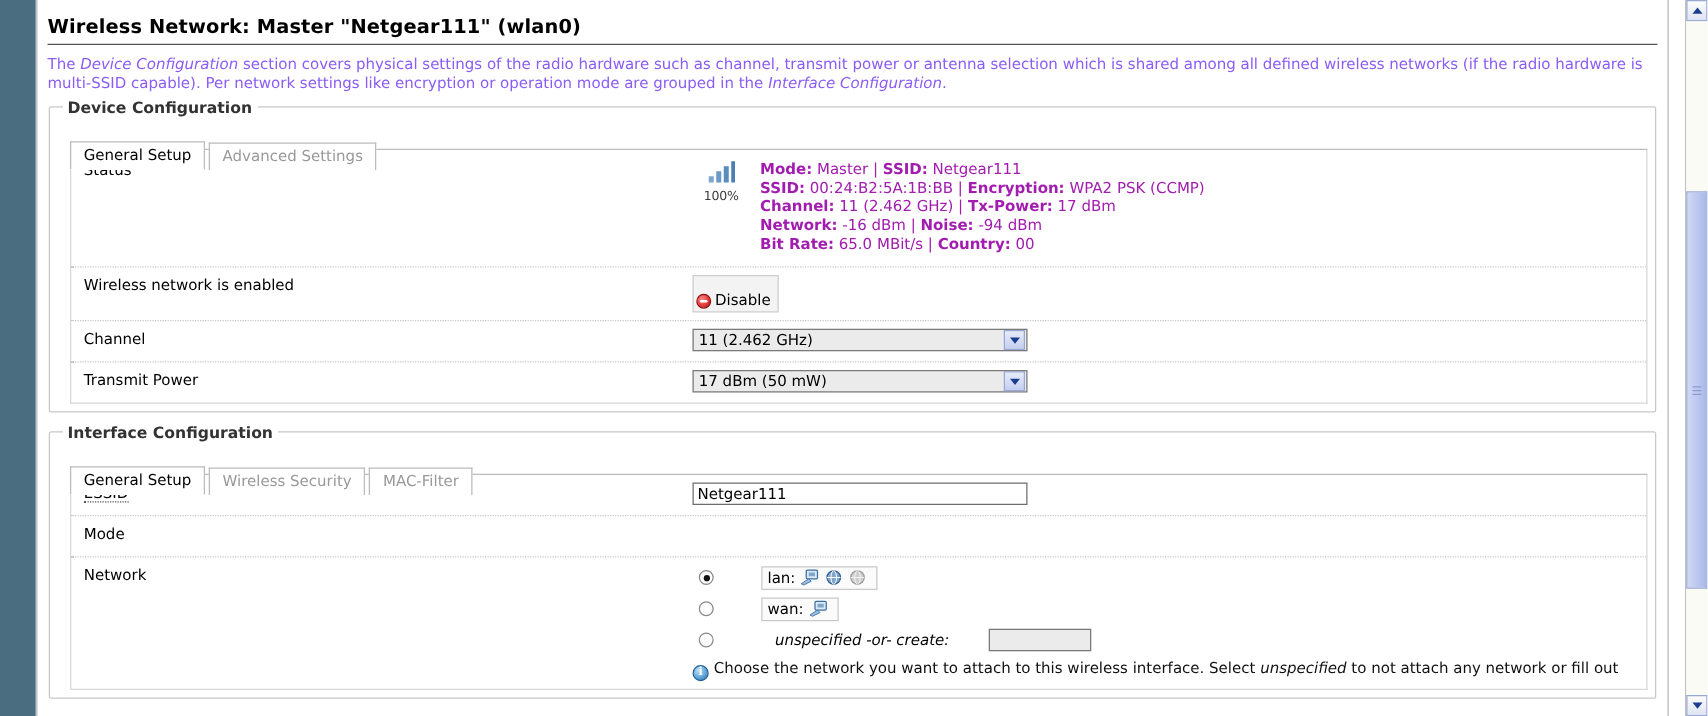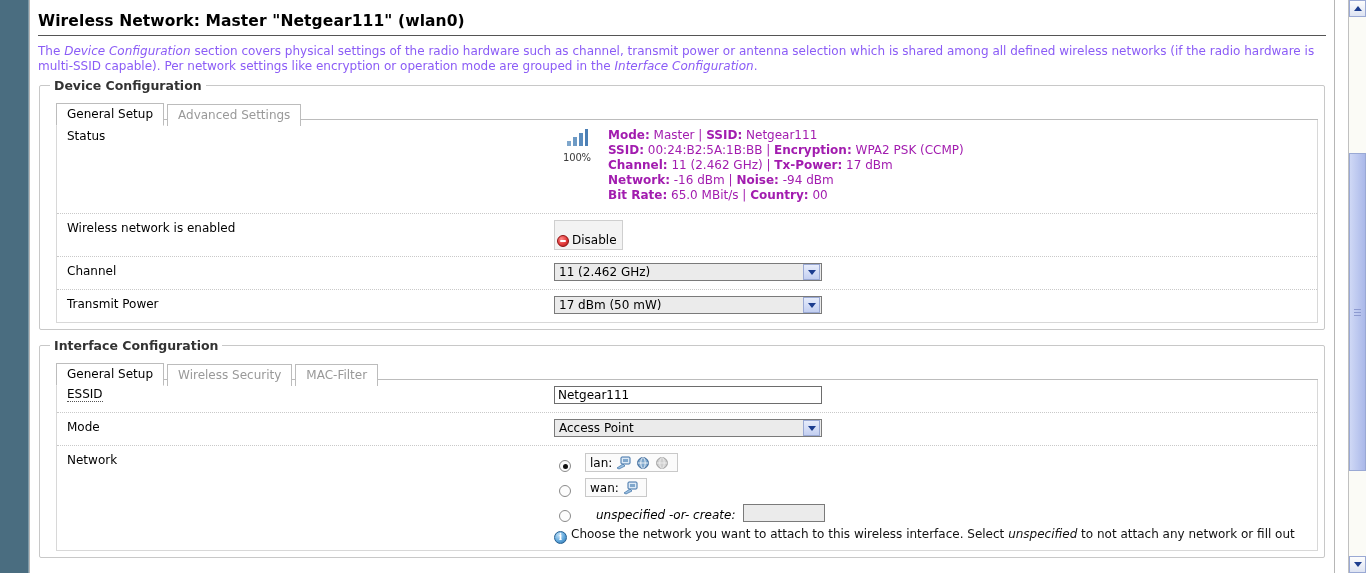--- a/index.html
+++ b/index.html
@@ -86,21 +86,21 @@
   }
   .tab {
     font-size: 12px;
     padding: 3px 10px 3px 10px;
     border: 1px solid #bcbcbc;
     border-bottom: none;
     background: #ffffff;
     margin-right: 3px;
     line-height: 15px;
     position: relative;
-    top: 7px;
+    top: 17px;
     color: #999999;
     white-space: nowrap;
   }
   .tab.active {
     color: #000000;
     background: #ffffff;
     border-bottom: 1px solid #ffffff;
     font-weight: normal;
   }
   .tabs-fill { flex: 1; border-bottom: none; }
@@ -264,23 +264,24 @@
     font-size: 12px;
     color: #111;
     margin-top: 5px;
     line-height: 15px;
   }
   .hint i { font-style: italic; }
 
   
   .netlist .netrow {
     display: flex;
-    align-items: flex-end;
+    align-items: center;
     margin-bottom: 5px;
     height: 20px;
+    gap: 24px;
   }
   .radio {
     width: 12px; height: 12px;
     border-radius: 50%;
     border: 1px solid #8a8a8a;
     background: #fdfdfd;
     box-sizing: border-box;
     margin: 0 14px 0 5px;
     position: relative;
     flex: 0 0 12px;
@@ -477,28 +478,20 @@
 
           <div class="row">
             <div class="lbl"><span class="abbr">ESSID</span></div>
             <div class="val">
               <input class="txtinput" type="text" value="Netgear111" style="">
             </div>
           </div>
 
           <div class="row">
             <div class="lbl">Mode</div>
-            <div class="val">
-              <div class="sel">
-                <span class="seltext">Access Point</span>
-                <span class="arrowbox">
-                    <span class="chev"></span>
-                  </span>
-              </div>
-            </div>
           </div>
 
           <div class="row">
             <div class="lbl">Network</div>
             <div class="val netlist">
 
               <div class="netrow">
                 <span class="radio on"></span>
                 <span class="zonebadge">
                   <span class="zname">lan:</span>

